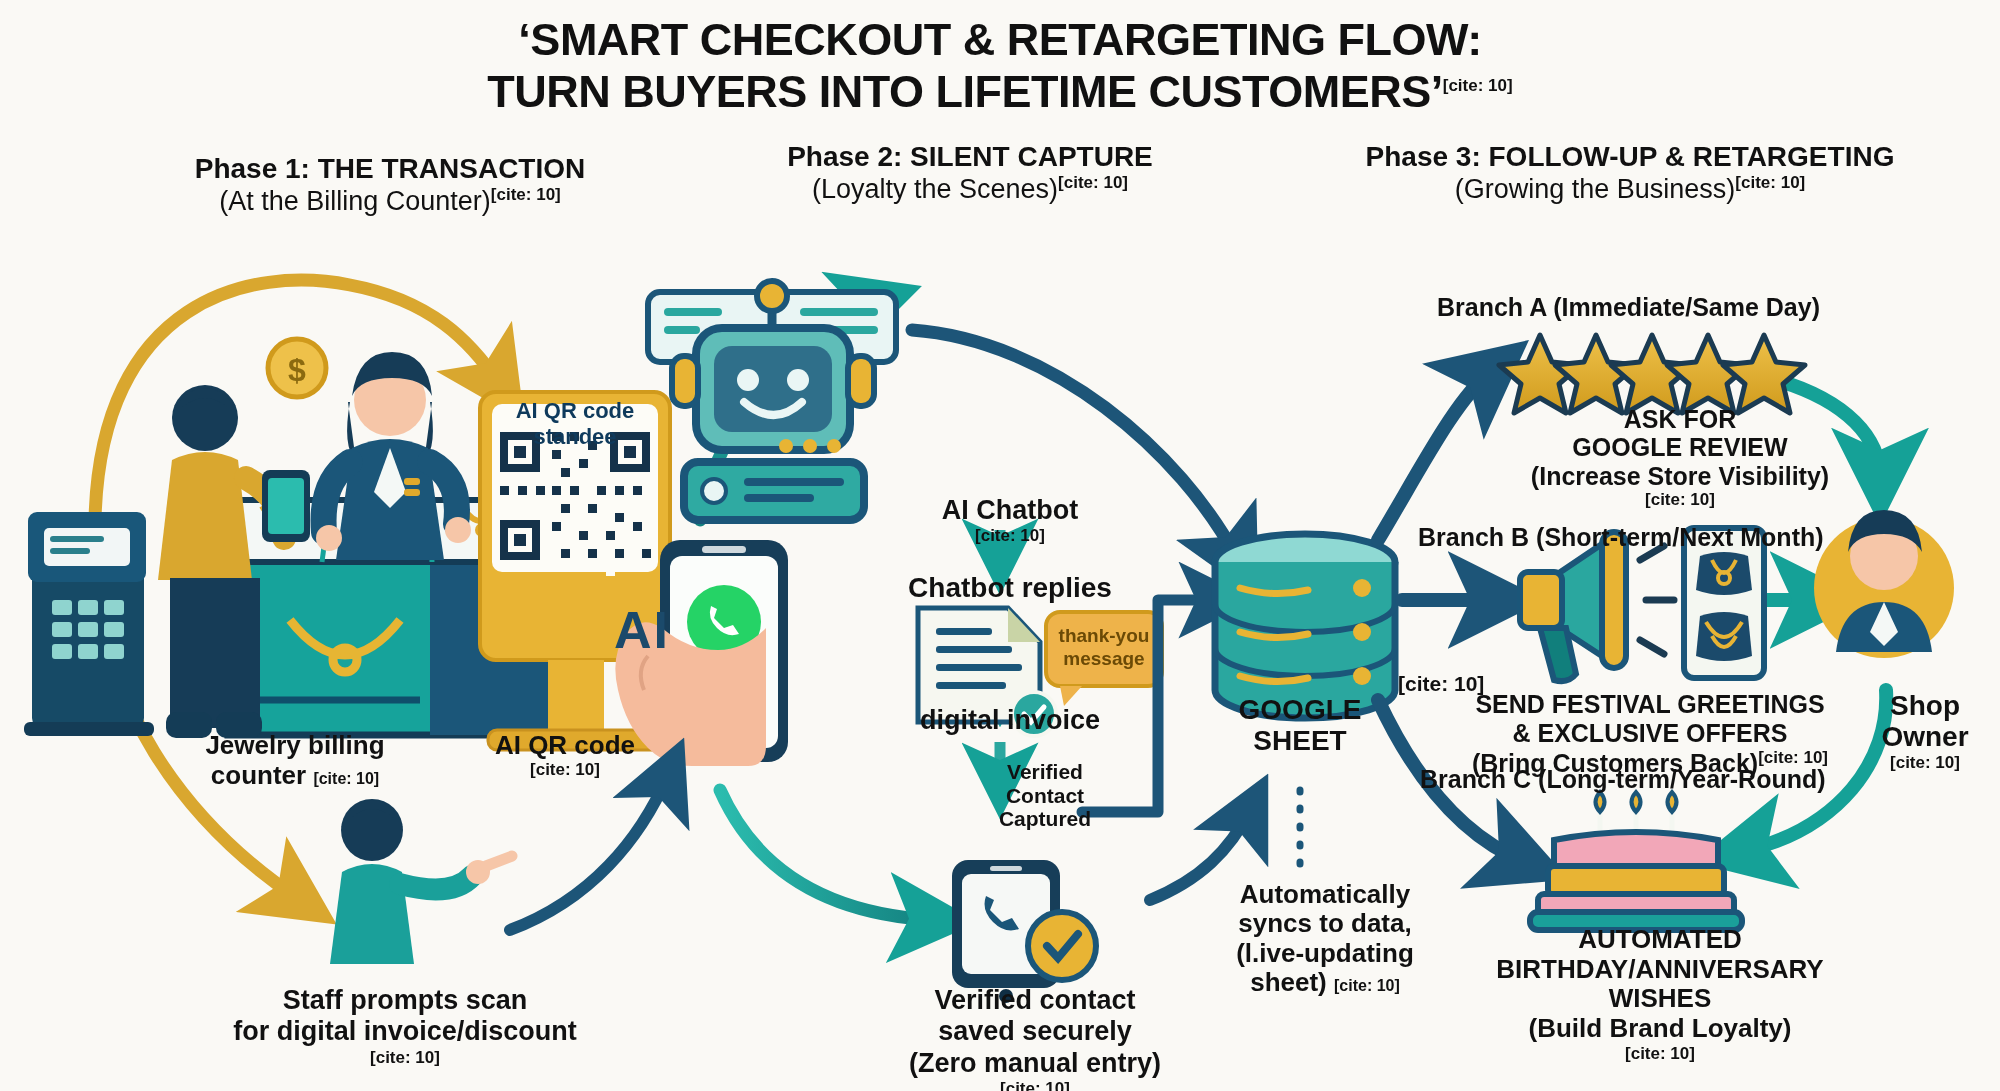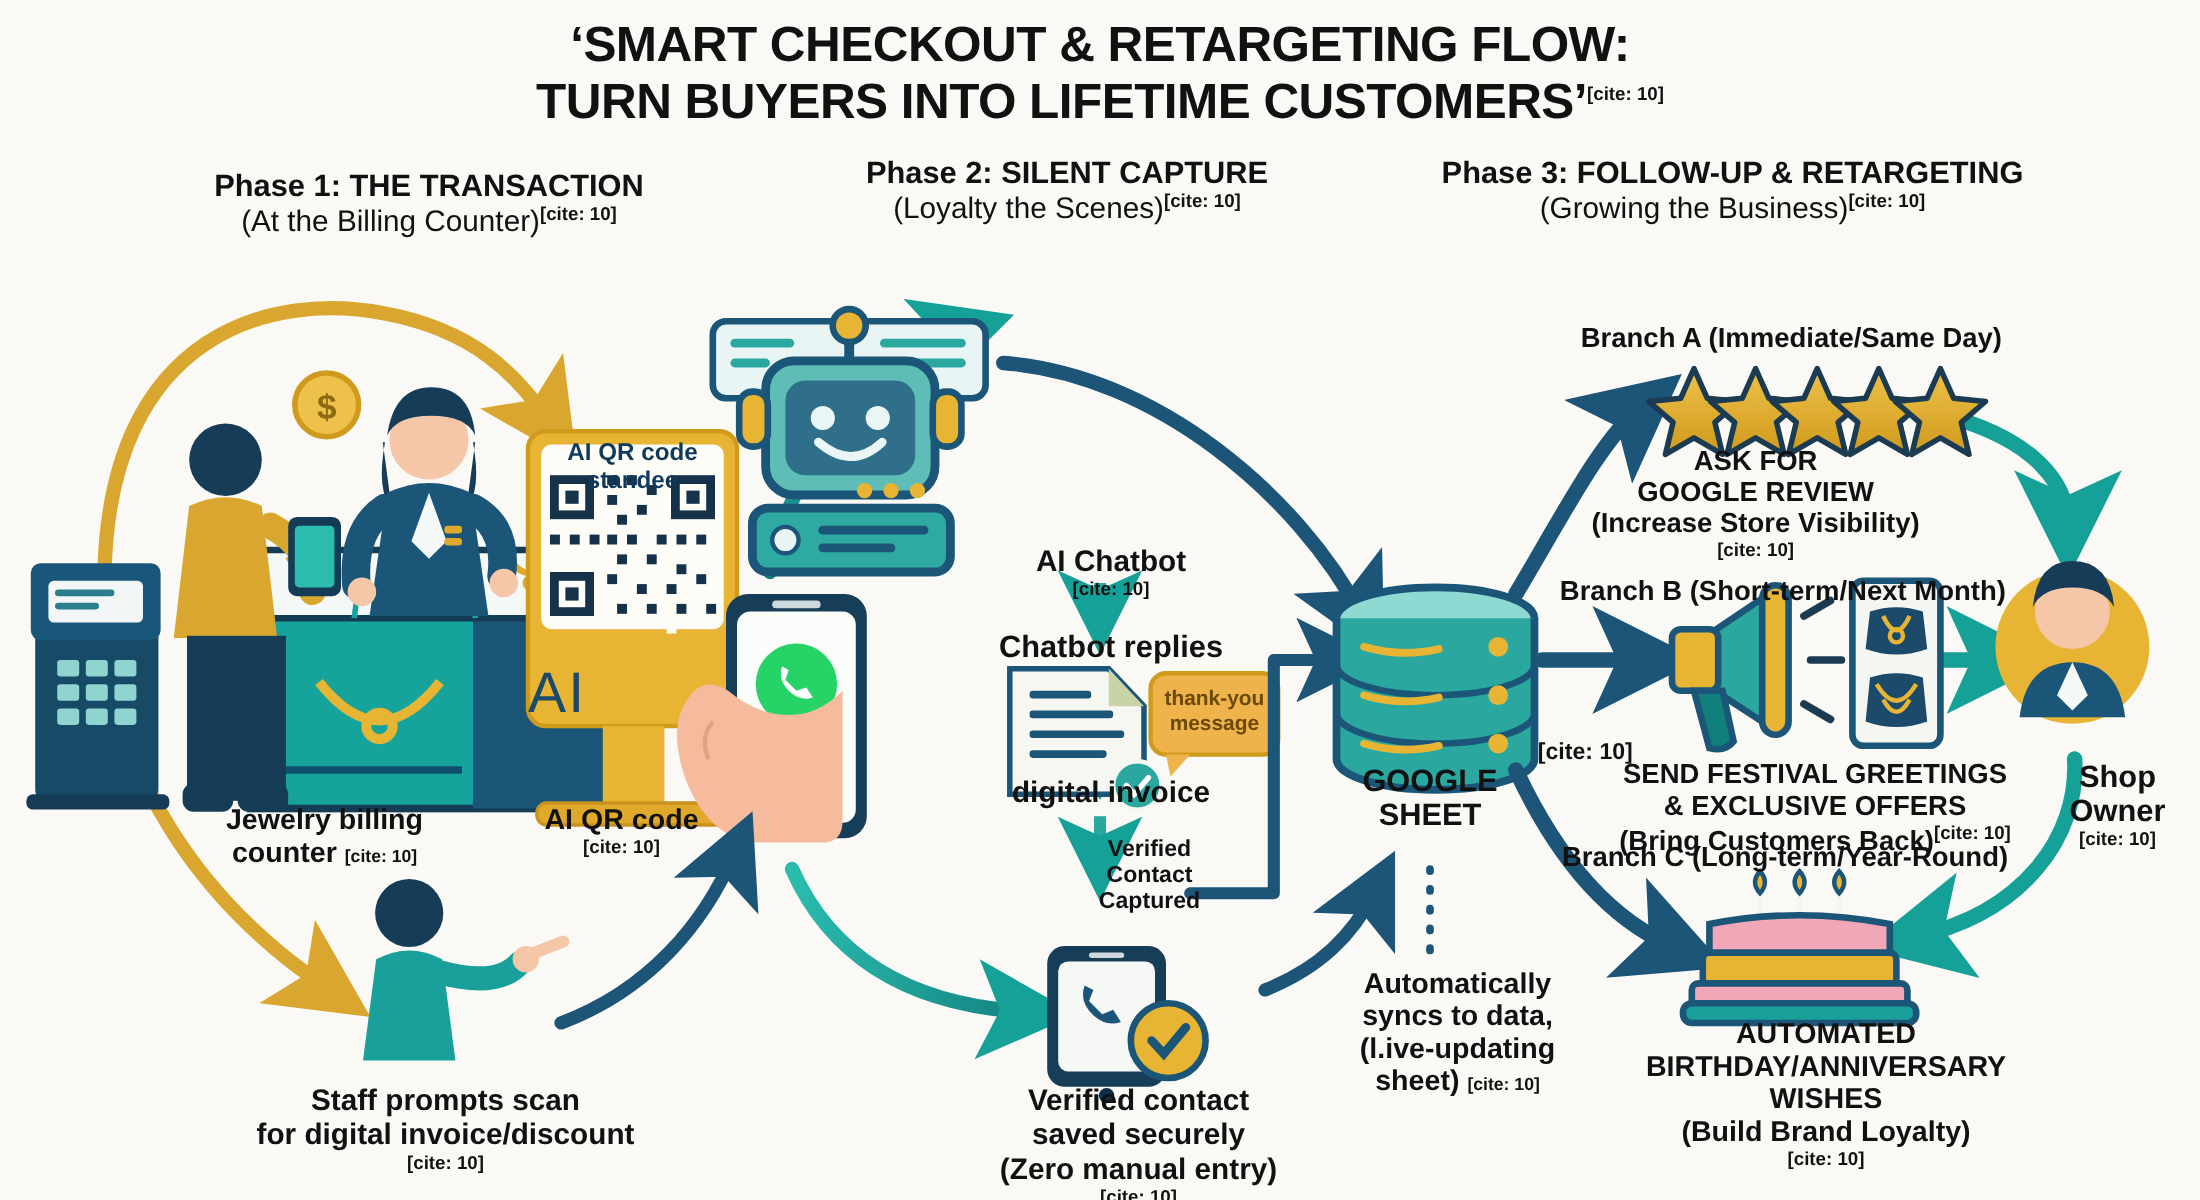--- a/index.html
+++ b/index.html
@@ -28,37 +28,37 @@
   #title .l2 { display:inline-block; }
   .cite { font-size:17px; font-weight:bold; vertical-align:super; letter-spacing:0; }
   .cite-sm { font-size:16px; font-weight:bold; }
 
   
   .phase-h { text-align:center; line-height:1.18; }
   .phase-h .ln1 { font-size:28px; font-weight:bold; color:#111; white-space:nowrap;}
   .phase-h .ln2 { font-size:27px; font-weight:normal; color:#111; white-space:nowrap;}
   #phase1-header { top:152px; left:60px; width:660px; }
   #phase2-header { top:140px; left:690px; width:560px; }
-  #phase3-header { top:140px; left:1225px; width:700px; }
+  #phase3-header { top:140px; left:1280px; width:700px; }
 
   
   .cap { text-align:center; line-height:1.16; color:#111; }
   .cap .citeline { font-weight:bold; font-size:17px; }
 
   #cap-jewelry { top:730px; left:145px; width:300px; font-size:26px; font-weight:bold;}
   #cap-qr      { top:730px; left:450px; width:230px; font-size:26px; font-weight:bold;}
   #cap-staff   { top:985px; left:180px; width:450px; font-size:27px; font-weight:bold;}
   #cap-chatbot { top:495px; left:880px; width:260px; font-size:27px; font-weight:bold;}
   #cap-replies { top:572px; left:860px; width:300px; font-size:28px; font-weight:bold;}
   #cap-invoice { top:705px; left:860px; width:300px; font-size:27px; font-weight:bold;}
   #cap-verified-captured { top:760px; left:930px; width:230px; font-size:21px; font-weight:bold; line-height:1.12;}
   #cap-verified-saved { top:985px; left:870px; width:330px; font-size:27px; font-weight:bold;}
   #cap-gsheet { top:695px; left:1200px; width:200px; font-size:28px; font-weight:bold; line-height:1.1;}
   #cap-sync { top:880px; left:1205px; width:240px; font-size:26px; font-weight:bold; line-height:1.13; text-align:center;}
-  #cap-review { top:405px; left:1396px; width:400px; font-size:25px; font-weight:bold; line-height:1.13;}
+  #cap-review { top:405px; left:1480px; width:400px; font-size:25px; font-weight:bold; line-height:1.13;}
   #cap-review .sub { font-weight:bold; }
   #cap-festival { top:690px; left:1420px; width:460px; font-size:25px; font-weight:bold; line-height:1.15;}
   #cap-birthday { top:925px; left:1420px; width:480px; font-size:26px; font-weight:bold; line-height:1.14;}
   #cap-owner { top:690px; left:1845px; width:160px; font-size:28px; font-weight:bold; line-height:1.12;}
 
   .branch-lbl { font-size:25px; font-weight:bold; color:#111; white-space:nowrap; }
   #branch-a { top:293px; left:1437px; }
   #branch-b { top:523px; left:1418px; }
   #branch-c { top:765px; left:1420px; }
 
@@ -431,21 +431,21 @@
       <rect x="1548" y="866" width="176" height="30" rx="6" fill="#e8b434" stroke="#1b5679" stroke-width="6"></rect>
       <rect x="1538" y="894" width="196" height="22" rx="6" fill="#f2a7b8" stroke="#1b5679" stroke-width="6"></rect>
       <rect x="1530" y="912" width="212" height="18" rx="8" fill="#1aa09a" stroke="#1b5679" stroke-width="6"></rect>
     </g>
   </svg>
 
   <div class="abs" style="top:398px; left:480px; width:190px;">
     <div class="qr-lbl" style="position:static;">AI QR code</div>
     <div class="qr-lbl" style="position:static;">standee</div>
   </div>
-  <div class="abs" style="top:600px; left:480px; width:190px; text-align:left; font-size:52px; font-weight:normal; color:#1b4a6b; letter-spacing:2px;">AI</div>
+  <div class="abs" style="top:600px; left:480px; width:190px; text-align:right; font-size:52px; font-weight:bold; color:#1b4a6b; letter-spacing:2px;">AI</div>
 
   <div class="abs cap" id="cap-jewelry">
     <div>Jewelry billing</div>
     <div><span>counter</span> <span class="cite-sm">[cite: 10]</span></div>
   </div>
 
   <div class="abs cap" id="cap-qr">
     <div>AI QR code</div>
     <div class="citeline">[cite: 10]</div>
   </div>

